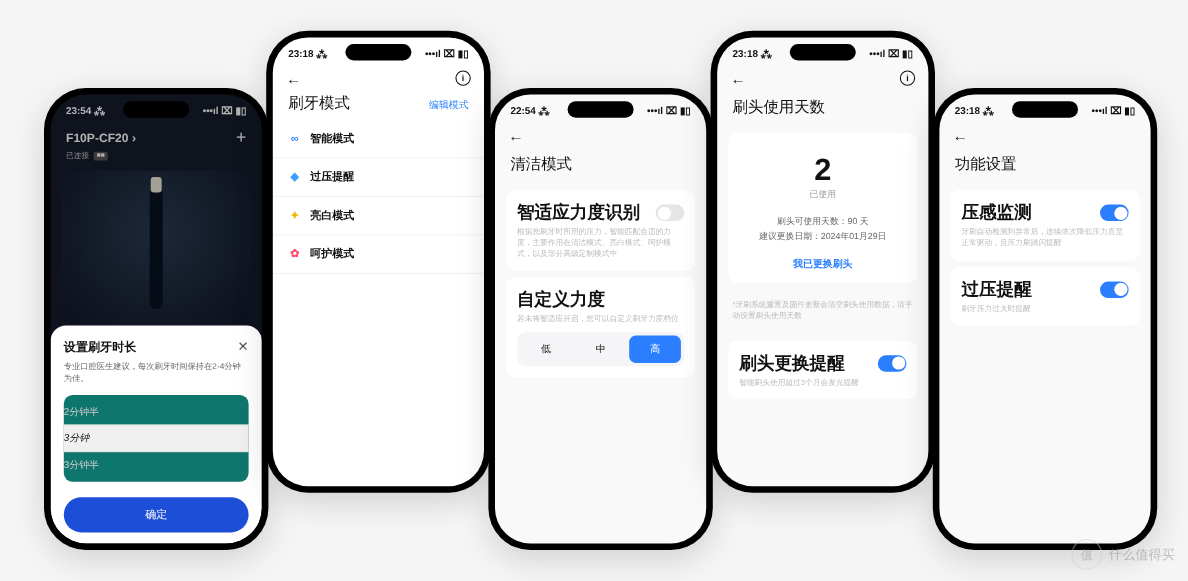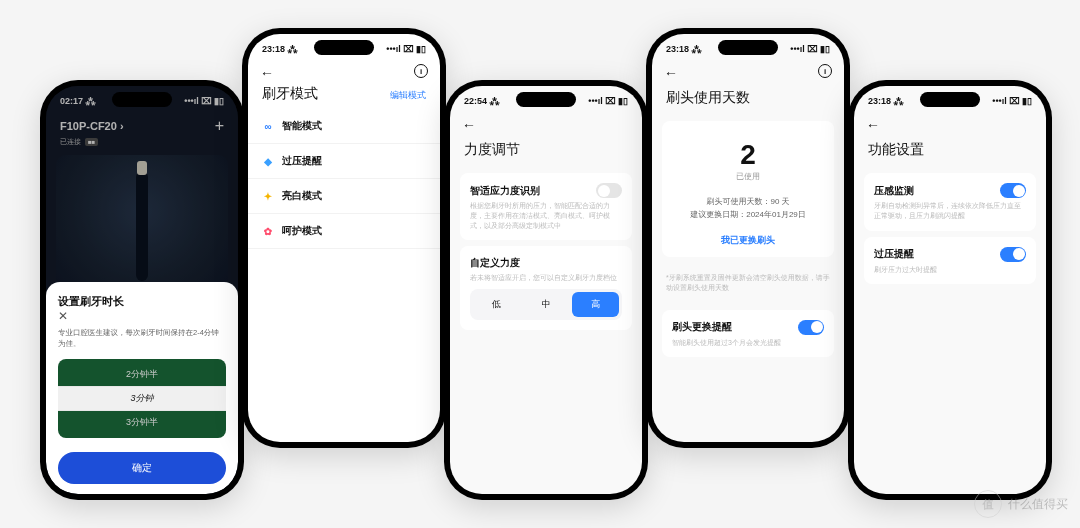--- a/index.html
+++ b/index.html
@@ -116,53 +116,53 @@
   content:''; position:absolute; top:-10px; left:1px; width:10px; height:14px;
   background:#e9e4d5; border-radius:3px;
 }
 .sheet-overlay{
   position:absolute; left:0; right:0; bottom:0; top:0; background:rgba(0,0,0,.3);
   display:flex; align-items:flex-end;
 }
 .sheet{
   background:#fff; width:100%; border-radius:14px 14px 32px 32px; padding:12px 12px 10px;
 }
-.sheet-title-row{display:flex;justify-content:space-between;align-items:flex-start;flex-direction:column;}
+.sheet-title-row{display:flex;justify-content:space-between;align-items:flex-start;}
 .sheet-title{font-size:11px;font-weight:700;}
 .close-x{font-size:12px;cursor:pointer;color:#555;}
 .sheet-desc{font-size:7.5px;color:#666;margin-top:4px;line-height:1.5;}
-.picker{margin-top:10px;background:#14532d;border-radius:8px;padding:4px 0;text-align:center;}
+.picker{margin-top:10px;background:#0f766e;border-radius:8px;padding:4px 0;}
 .picker-item{padding:5px 0;font-size:9px;color:#ccc;}
 .picker-item.selected{color:#111;font-weight:500;background:#f0f0f0;border-top:1px solid #e6e6e6;border-bottom:1px solid #e6e6e6;font-style:italic;}
 .primary-btn{
   margin-top:14px;background:#1d4ed8;color:#fff;text-align:center;
   padding:9px 0;border-radius:20px;font-size:10px;font-weight:500;cursor:pointer;
 }
-.item-title{font-size:10px;font-weight:600;}
+.item-title{font-size:16px;font-weight:600;}
 
 
 .watermark {
   position: absolute; right: 12px; bottom: 10px;
   display: flex; align-items: center; gap: 6px; opacity: .5;
   font-size: 12px; color: #888; font-family: "PingFang SC", sans-serif;
 }
 .watermark .logo {
   width: 26px; height: 26px; border-radius: 50%; border:1px solid #ccc;
   display:flex;align-items:center;justify-content:center;font-size:11px;color:#aaa;font-weight:700;
 }
 </style>
 </head>
 <body>
 
 <div class="phone" style="left:40px; top:80px;">
   <div class="screen" style="background:#151c2c;">
     <div class="notch"></div>
     <div style="position:absolute;inset:0;">
       <div class="statusbar" style="color:#fff;">
-        <span>02:17 ⁂</span>
+        <span>23:54 ⁂</span>
         <span class="sb-icons">•••ıl ⌧ ▮▯</span>
       </div>
       <div class="dev-title-row" style="color:#fff;">
         <span class="dev-title">F10P-CF20 ›</span>
         <span class="plus">+</span>
       </div>
       <div class="conn-bar" style="color:#ccc;">
         <span>已连接</span>
         <span class="badge">■■</span>
       </div>
@@ -229,21 +229,21 @@
   <div class="screen" style="background:#f9f9f9;">
     <div class="notch"></div>
     <div class="statusbar">
       <span>22:54 ⁂</span>
       <span class="sb-icons">•••ıl ⌧ ▮▯</span>
     </div>
     <div class="navbar">
       <span class="back-arrow">←</span>
       <span></span>
     </div>
-    <div class="page-title">力度调节</div>
+    <div class="page-title">清洁模式</div>
 
     <div class="card">
       <div class="row-between">
         <span class="item-title">智适应力度识别</span>
         <div class="toggle off"></div>
       </div>
       <div class="desc">根据您刷牙时所用的压力，智能匹配合适的力度，主要作用在清洁模式、亮白模式、呵护模式，以及部分高级定制模式中</div>
     </div>
 
     <div class="card">

